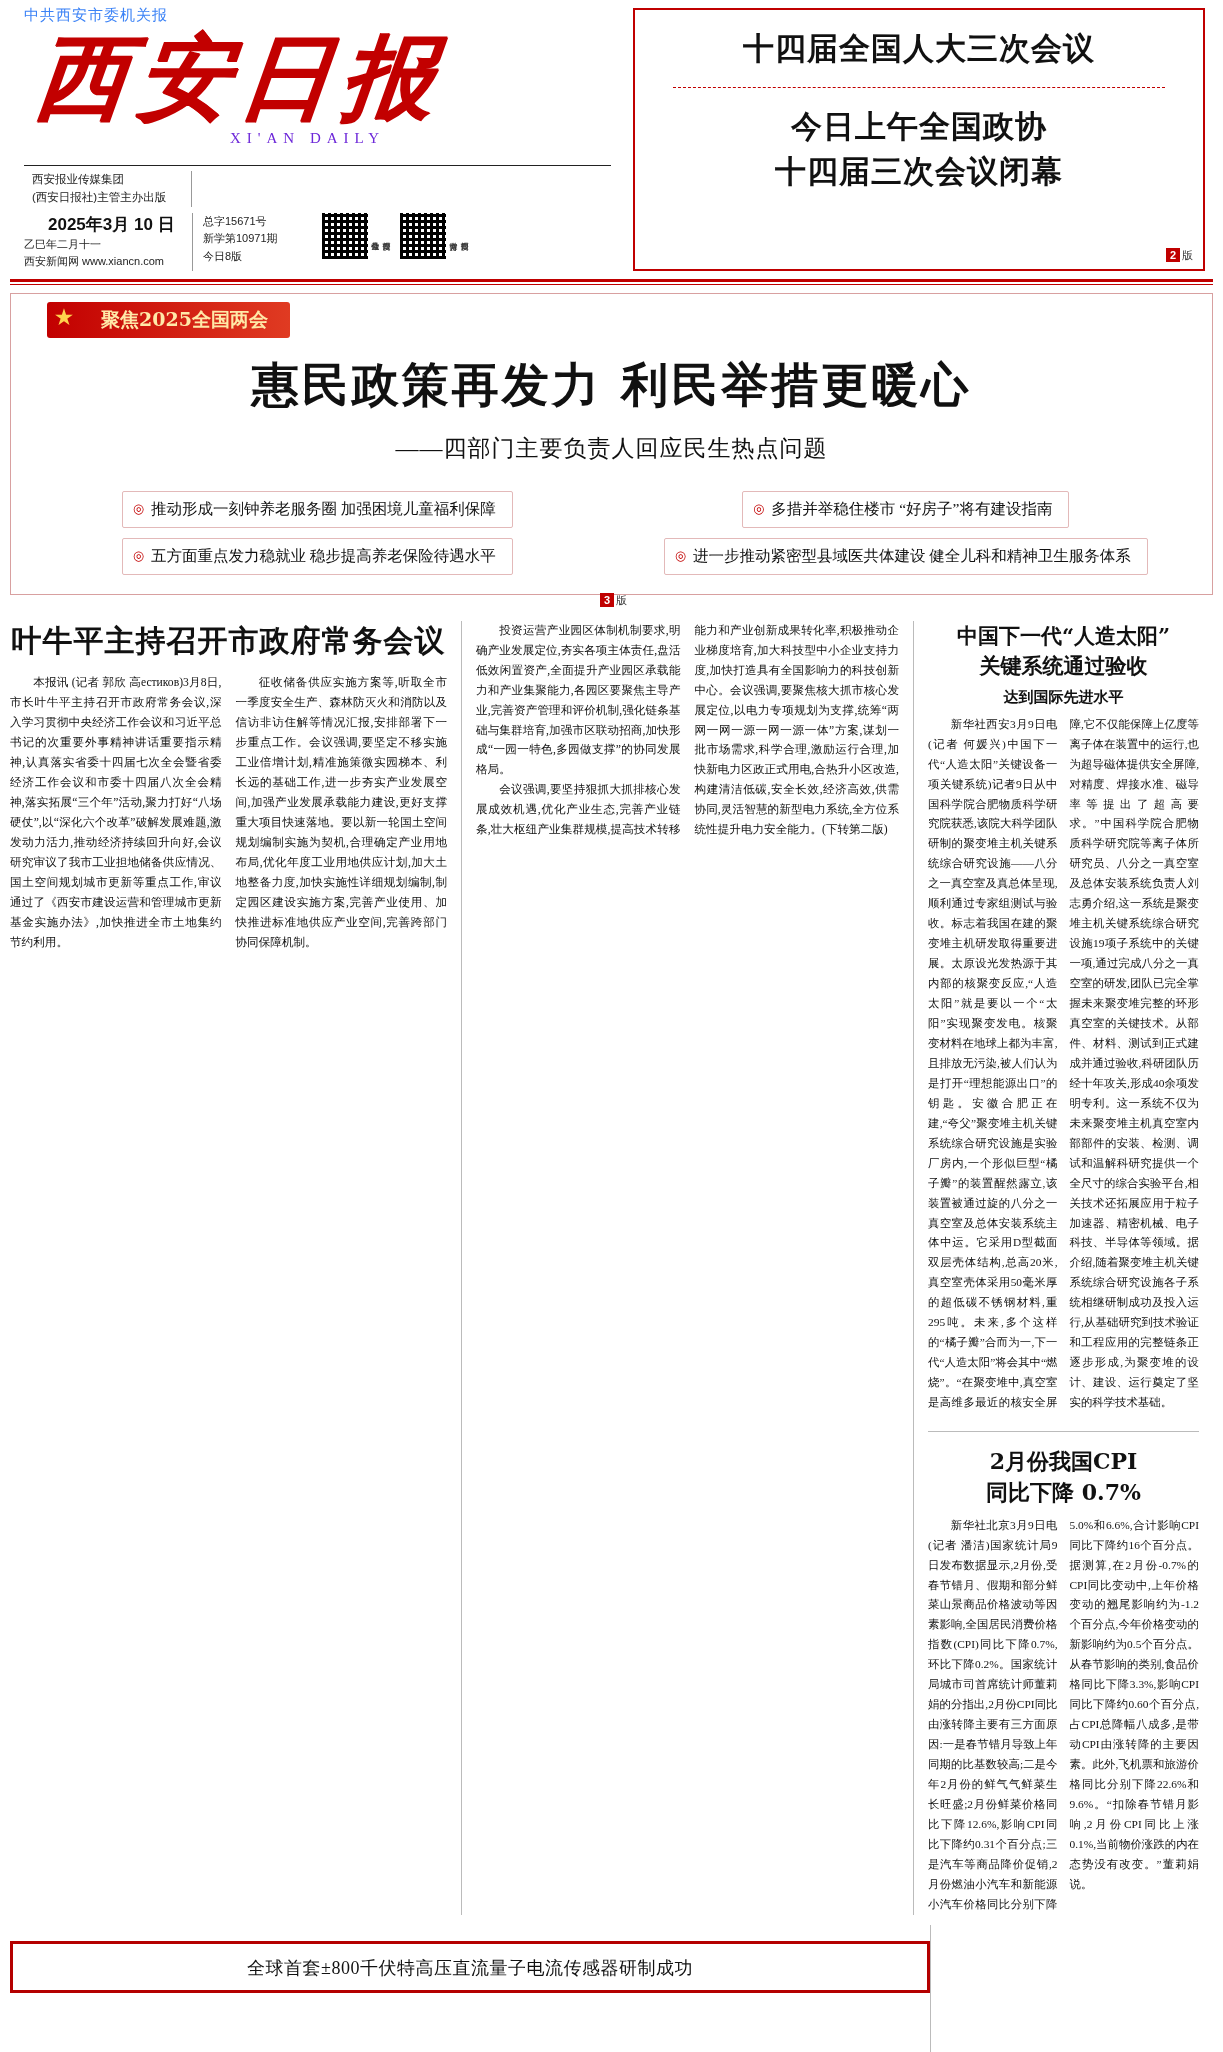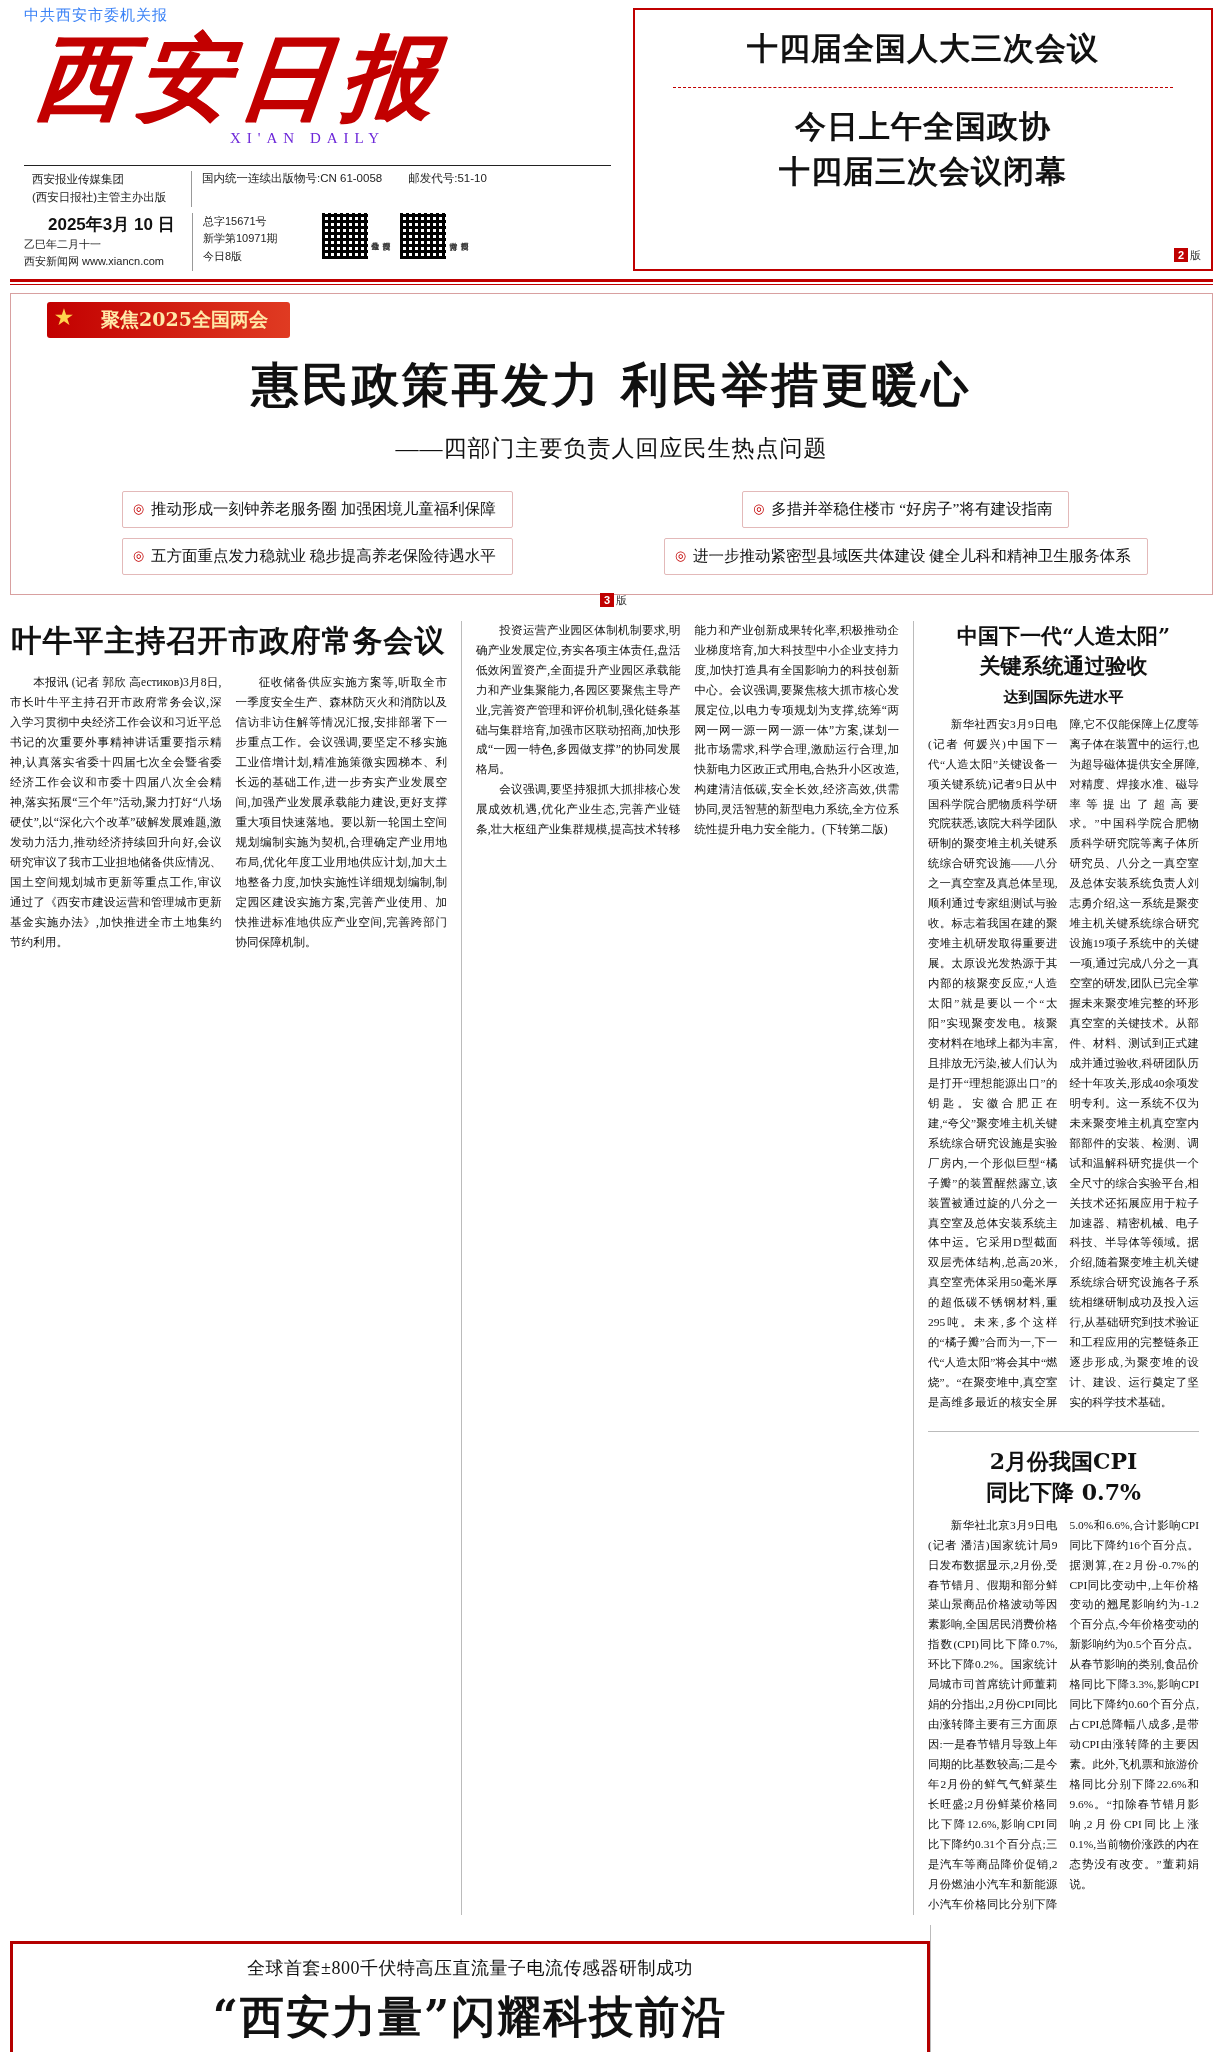--- a/index.html
+++ b/index.html
@@ -47,21 +47,21 @@
   .qr-lbl { font-size: 8px; writing-mode: vertical-rl; color:#333; line-height:1.15; }
   .date-row { display: flex; font-size: 12px; font-family: "Liberation Sans", sans-serif;
      margin: 6px 14px 0 14px; }
   .date-main { font-size: 17px; font-weight: 700; margin-left: 24px; }
   .date-sub { font-size: 11px; color:#222; line-height:1.6;}
   .qrs { display:flex; gap:10px; align-items:flex-start; }
   .qr-item { display:flex; align-items:center; gap:2px; }
 
   
   .mast-right {
-    flex: 1; border: 2px solid #c00000; margin: 4px 0 0 8px;
+    flex: 1; border: 2px solid #c00000; margin: 4px 8px 0 8px;
     padding: 16px 10px 10px 10px; position: relative; min-height: 262px;
   }
   .hl-a { text-align: center; font-size: 31px; font-weight: 700; line-height: 1.45;
      font-family: "DejaVu Serif", serif; letter-spacing: 1px; }
   .hl-div { border-top: 1px dashed #c00000; margin: 16px 28px; }
   .hl-b { text-align: center; font-size: 31px; font-weight: 700; line-height: 1.45;
      font-family: "DejaVu Serif", serif; letter-spacing: 1px; }
   .pagebadge {
     position: absolute; right: 10px; bottom: 6px;
     font-size: 11px; color: #333; font-family: "Liberation Sans", sans-serif;
@@ -149,26 +149,20 @@
       <div class="logo-wrap">
         <div class="logo-cn">西安日报</div>
         <div class="logo-en">XI'AN DAILY</div>
       </div>
 
       <div class="mast-info">
         <div class="mi-col a">
           <div>西安报业传媒集团</div>
           <div>(西安日报社)主管主办出版</div>
         </div>
-        <div style="flex:1; padding-left:10px;">
-          <div style="display:flex; gap:26px;">
-            <span>国内统一连续出版物号:CN 61-0058</span>
-            <span>邮发代号:51-10</span>
-          </div>
-        </div>
       </div>
 
       <div class="date-row">
         <div style="width:168px;">
           <div class="date-main">2025年3月 10 日</div>
           <div class="date-sub">乙巳年二月十一</div>
           <div class="date-sub">西安新闻网  www.xiancn.com</div>
         </div>
         <div style="width:120px; border-left:1px solid #999; padding-left:10px;">
           <div class="date-sub">总字15671号</div>
@@ -271,21 +265,20 @@
         <div class="colR-body">新华社北京3月9日电(记者 潘洁)国家统计局9日发布数据显示,2月份,受春节错月、假期和部分鲜菜山景商品价格波动等因素影响,全国居民消费价格指数(CPI)同比下降0.7%,环比下降0.2%。国家统计局城市司首席统计师董莉娟的分指出,2月份CPI同比由涨转降主要有三方面原因:一是春节错月导致上年同期的比基数较高;二是今年2月份的鲜气气鲜菜生长旺盛;2月份鲜菜价格同比下降12.6%,影响CPI同比下降约0.31个百分点;三是汽车等商品降价促销,2月份燃油小汽车和新能源小汽车价格同比分别下降5.0%和6.6%,合计影响CPI同比下降约16个百分点。据测算,在2月份-0.7%的CPI同比变动中,上年价格变动的翘尾影响约为-1.2个百分点,今年价格变动的新影响约为0.5个百分点。从春节影响的类别,食品价格同比下降3.3%,影响CPI同比下降约0.60个百分点,占CPI总降幅八成多,是带动CPI由涨转降的主要因素。此外,飞机票和旅游价格同比分别下降22.6%和9.6%。“扣除春节错月影响,2月份CPI同比上涨0.1%,当前物价涨跌的内在态势没有改变。”董莉娟说。</div>
       </div>
     </div>
   </div>
 
   <div class="lower-grid">
     <div class="lower-left">
 
       <div class="feature">
         <div class="feat-kicker">全球首套±800千伏特高压直流量子电流传感器研制成功</div>
-        <div class="feat-title">“西安力量”闪耀科技前沿</div>
 
       </div>
     </div>
 
     <div class="lower-right">
       <div style="height:700px;"></div>
 
     </div>
   </div>
 

